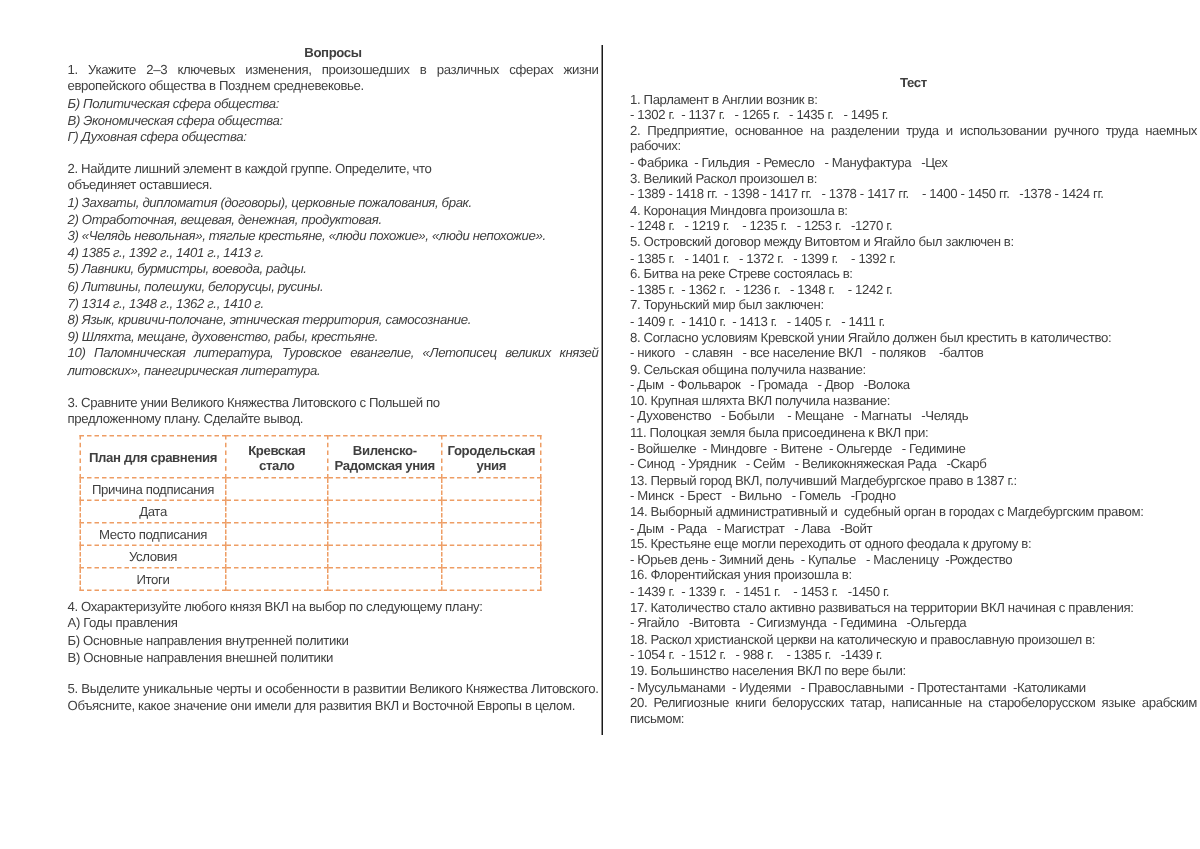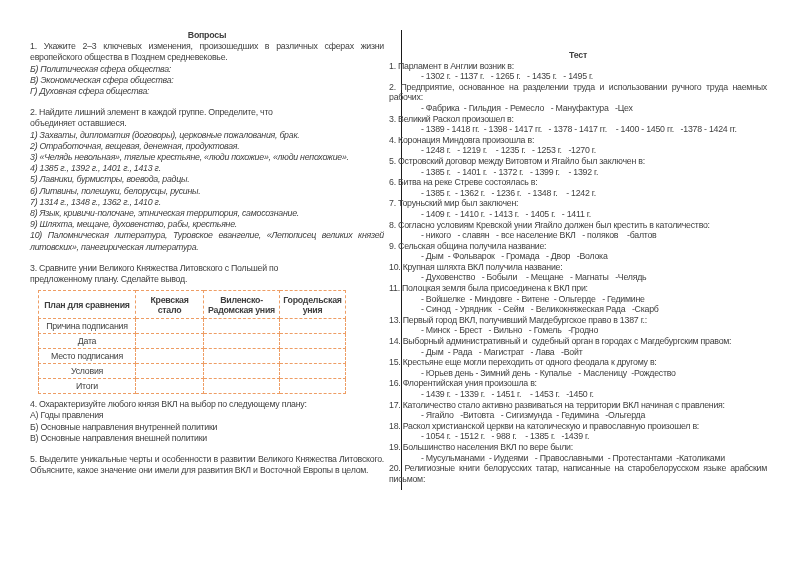--- a/index.html
+++ b/index.html
@@ -12,22 +12,22 @@
     font-family: "Liberation Sans", "DejaVu Sans", sans-serif;
     color: var(--text, #3f3f3f);
   }
   .divider {
     position: absolute;
     left: 401px; top: 30px;
     width: 1px; height: 460px;
     background: var(--divider, #1a1a1a);
   }
   .col { position: absolute; letter-spacing: -0.25px; }
-  .col-left  { left: 30px;  top: 30px; width: 354px; font-size: 8.8px; line-height: 11.2px; }
-  .col-right { left: 389px; top: 50px; width: 378px; font-size: 8.8px; line-height: 10.6px; }
+  .col-left  { left: 45px;  top: 30px; width: 354px; font-size: 8.8px; line-height: 11.2px; }
+  .col-right { left: 420px; top: 50px; width: 378px; font-size: 8.8px; line-height: 10.6px; }
   .col-title { font-weight: bold; text-align: center; }
   .para { margin: 0; white-space: pre-wrap; }
   .justify { text-align: justify; }
   .item { white-space: pre-wrap; }
   .italic { font-style: italic; }
   .gap   { height: 10px; }
   .gap-sm{ height: 5px; }
   table.compare {
     border-collapse: collapse;
     table-layout: fixed;
@@ -40,21 +40,21 @@
     font-size: 8.8px; line-height: 10px;
     height: 28px; padding: 2px 2px;
     vertical-align: middle;
   }
   .compare td {
     height: 15px; padding: 1px 5px;
     font-size: 8.8px; vertical-align: middle;
     text-align: center;
   }
   .test-q .q-line  { white-space: pre-wrap; }
-  .test-q .opt-line{ white-space: pre-wrap; margin-left: 32px; }
+  .test-q .opt-line{ white-space: pre-wrap; }
 </style>
 </head>
 <body>
 
 <div class="page">
 
   <div class="divider"></div>
 
   <div class="col col-left">
     <div class="col-title">Вопросы</div>

